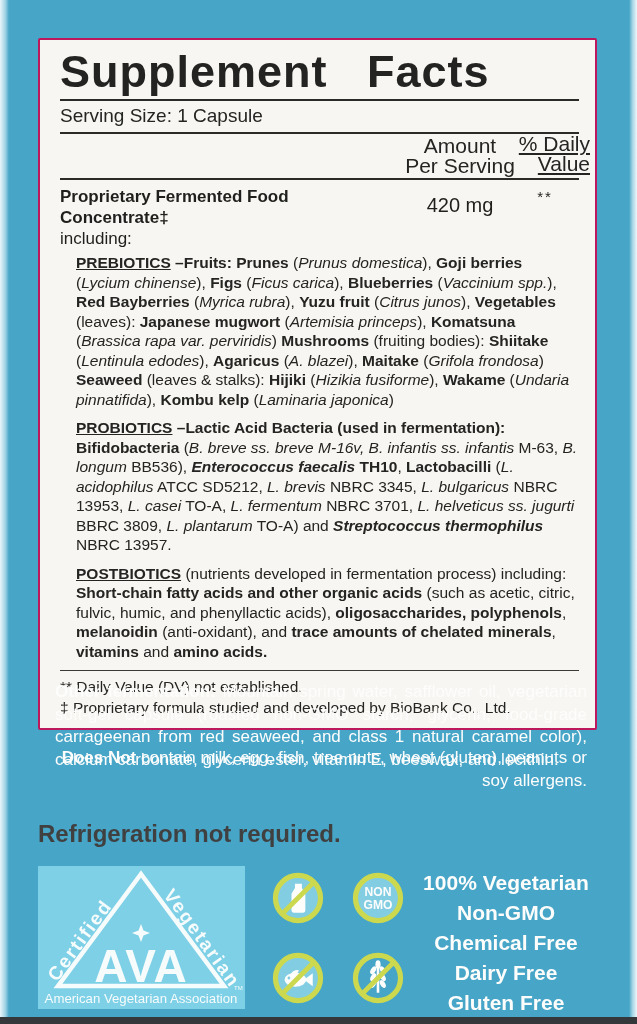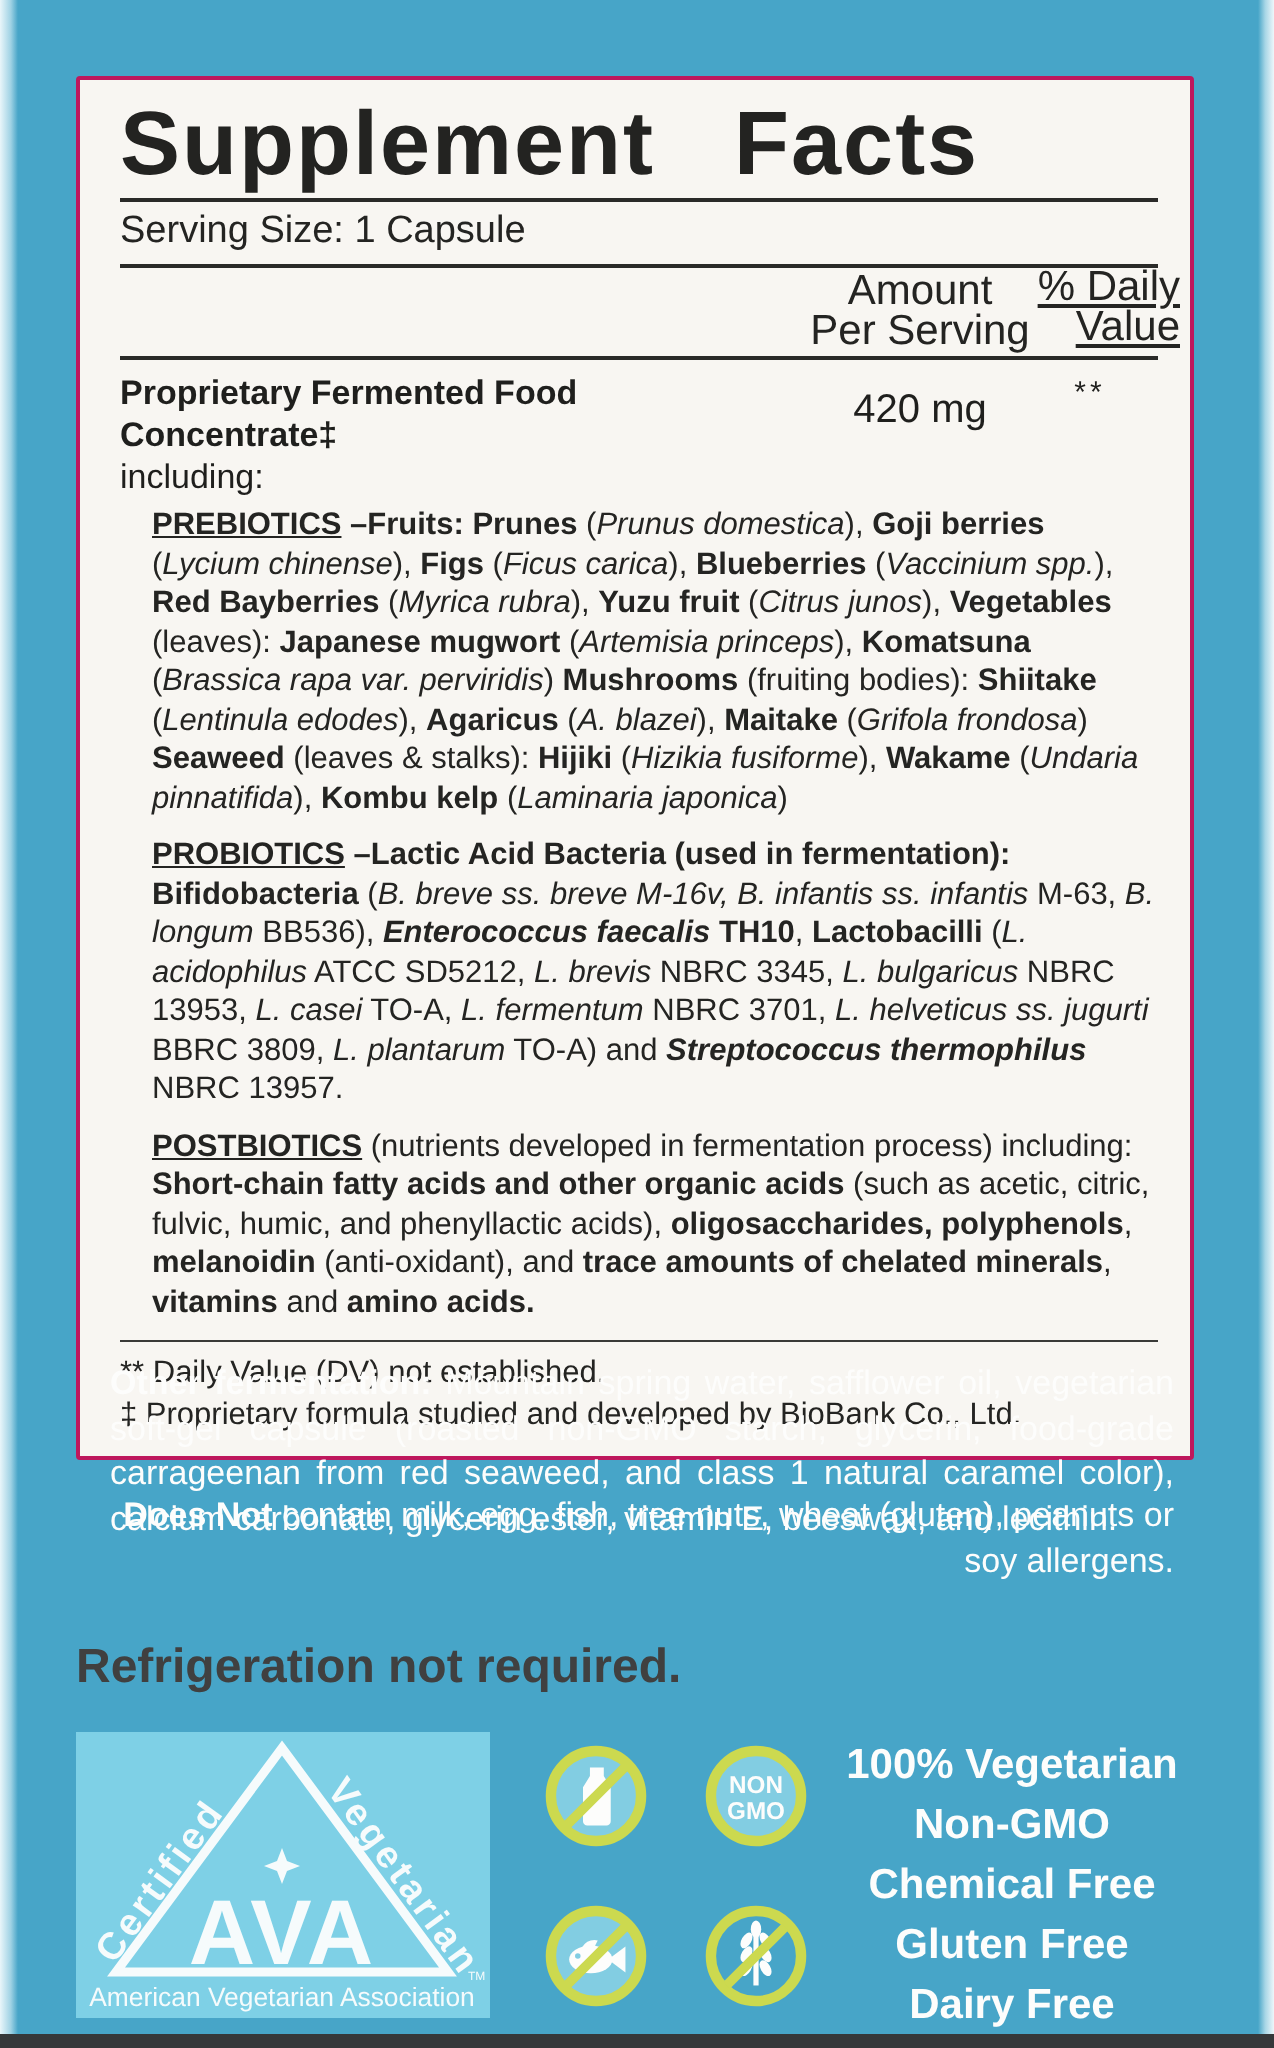--- a/index.html
+++ b/index.html
@@ -169,17 +169,17 @@
           <ellipse cx="35.5" cy="37" rx="2.8" ry="5" transform="rotate(-30 35.5 37)"></ellipse>
         </g>
         <line x1="13" y1="47" x2="47" y2="13" stroke="#ccd94f" stroke-width="5.5"></line>
       </svg>
     </div>
 
     <div class="claims">
       <div>100% Vegetarian</div>
       <div>Non-GMO</div>
       <div>Chemical Free</div>
+      <div>Dairy Free</div>
       <div>Gluten Free</div>
-      <div>Dairy Free</div>
     </div>
   </div>
 </div>
 
 </body></html>

